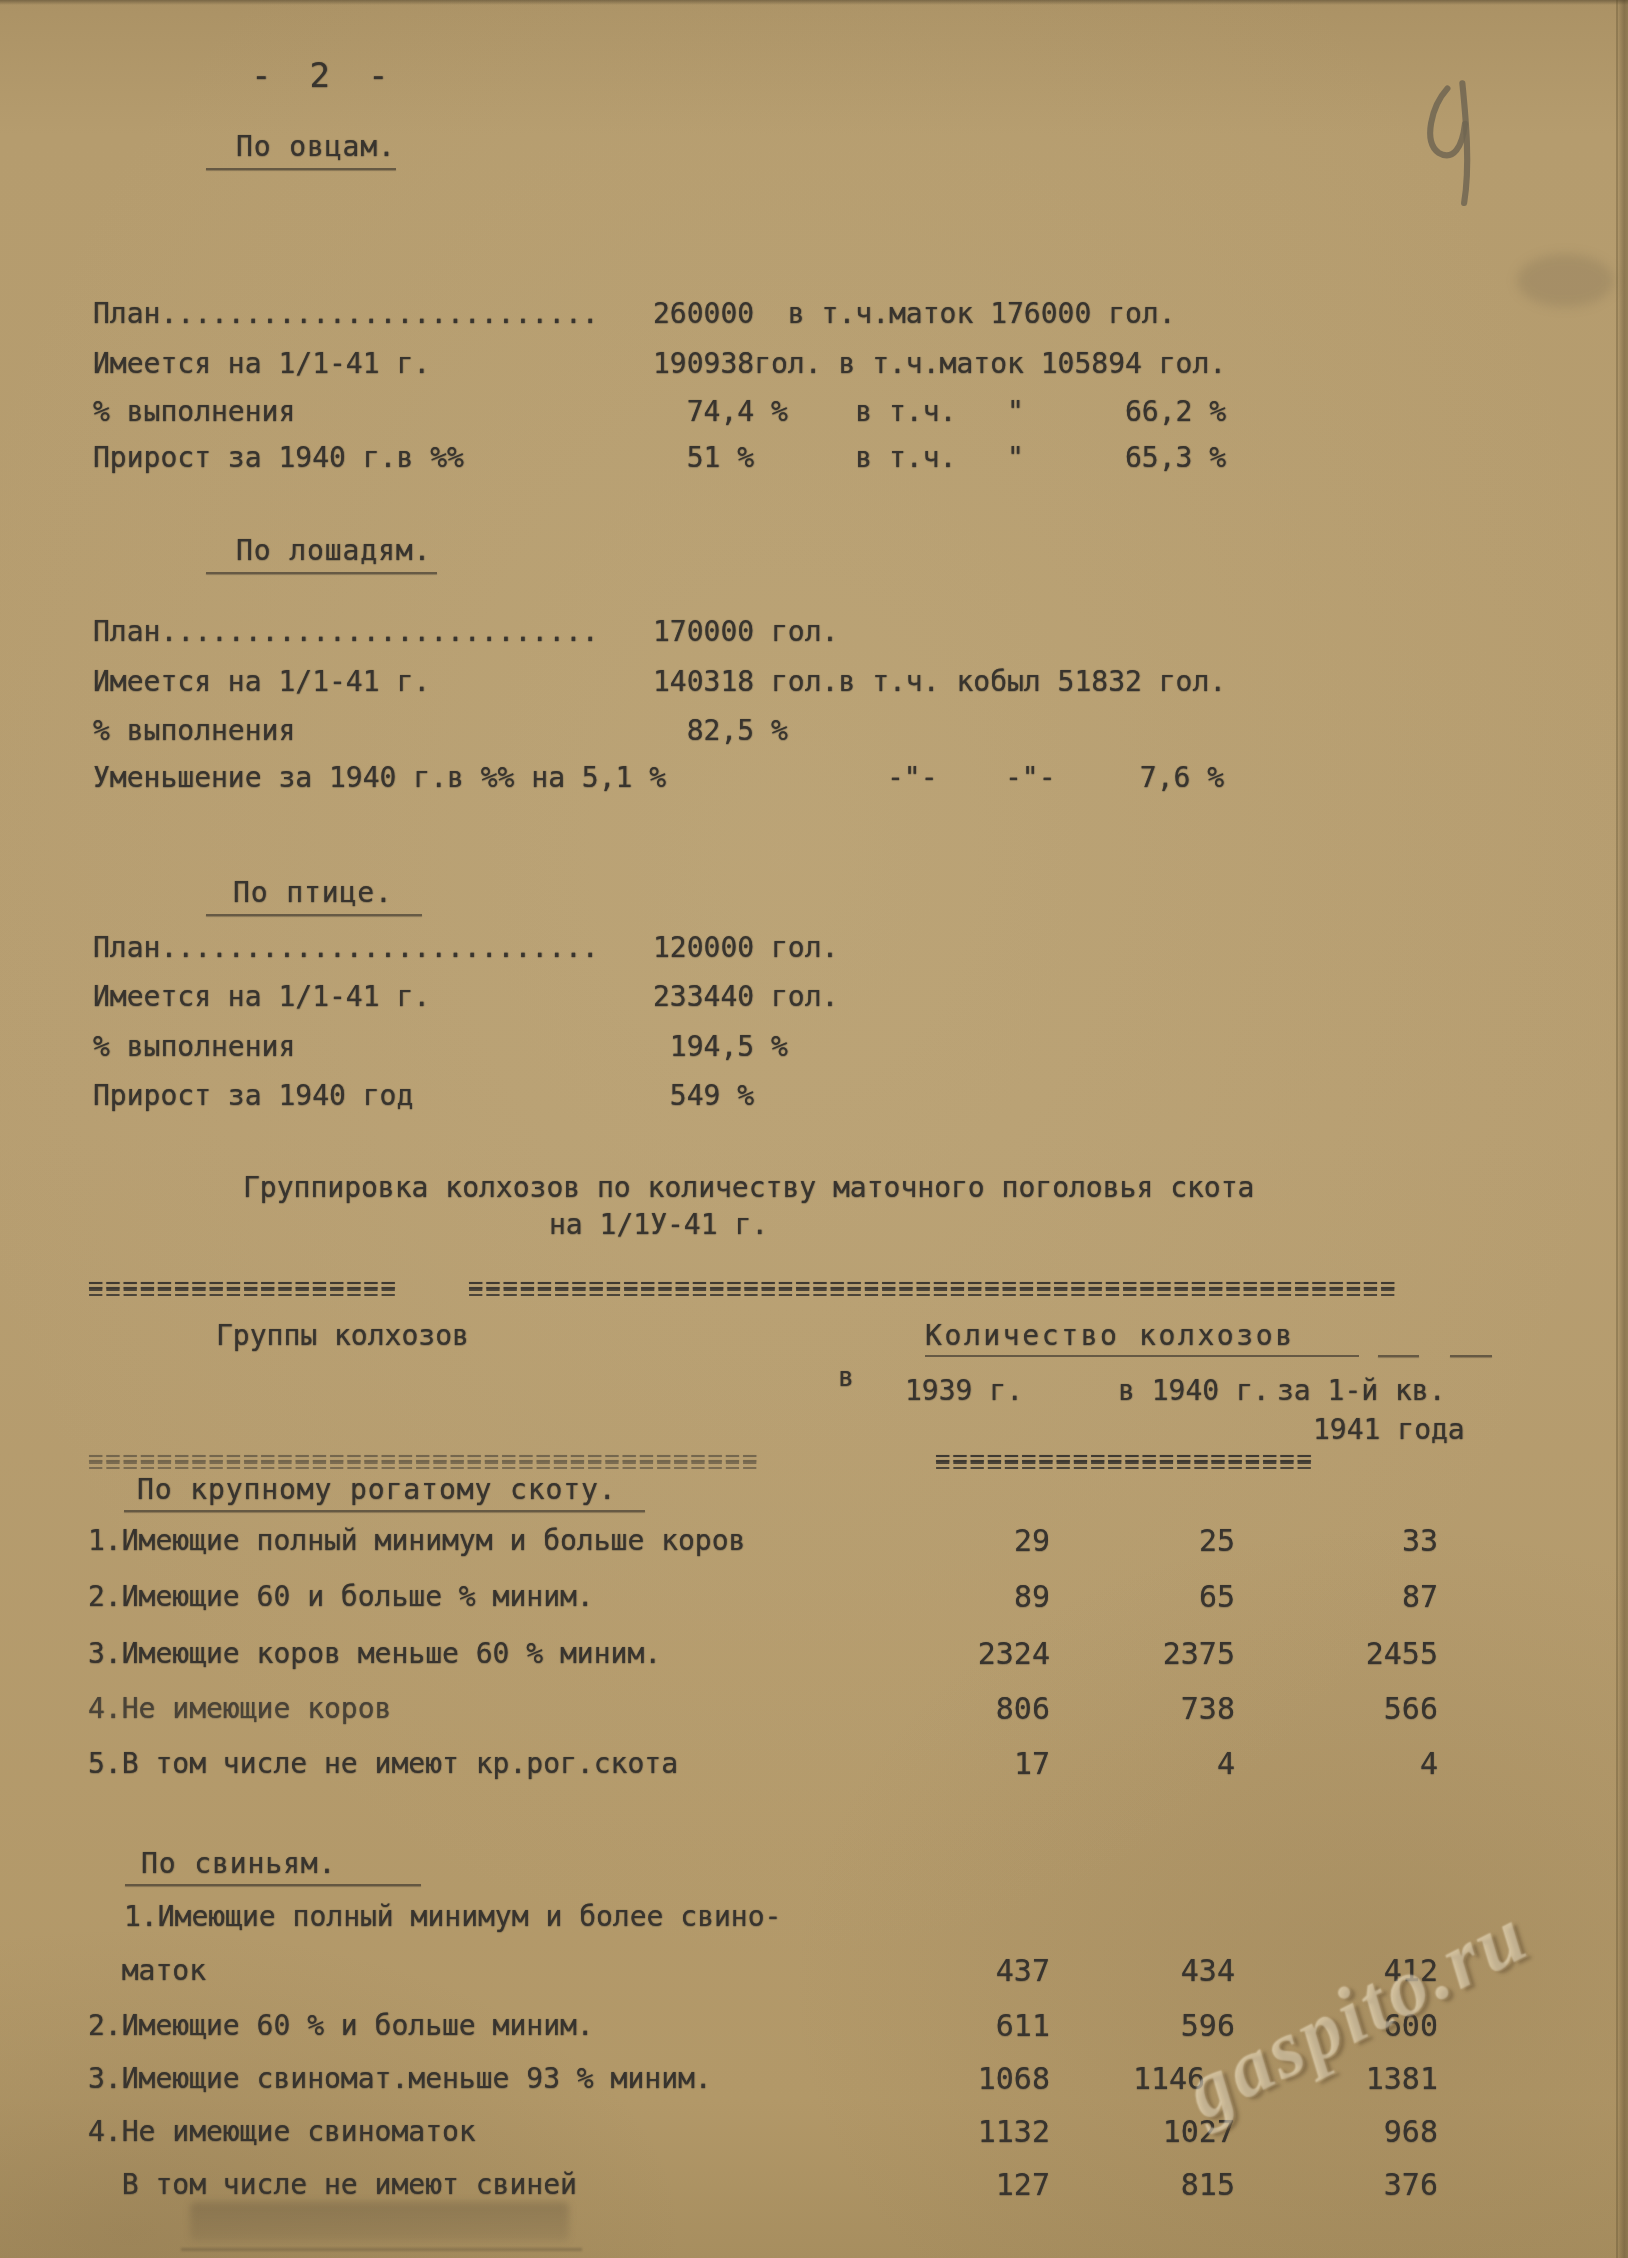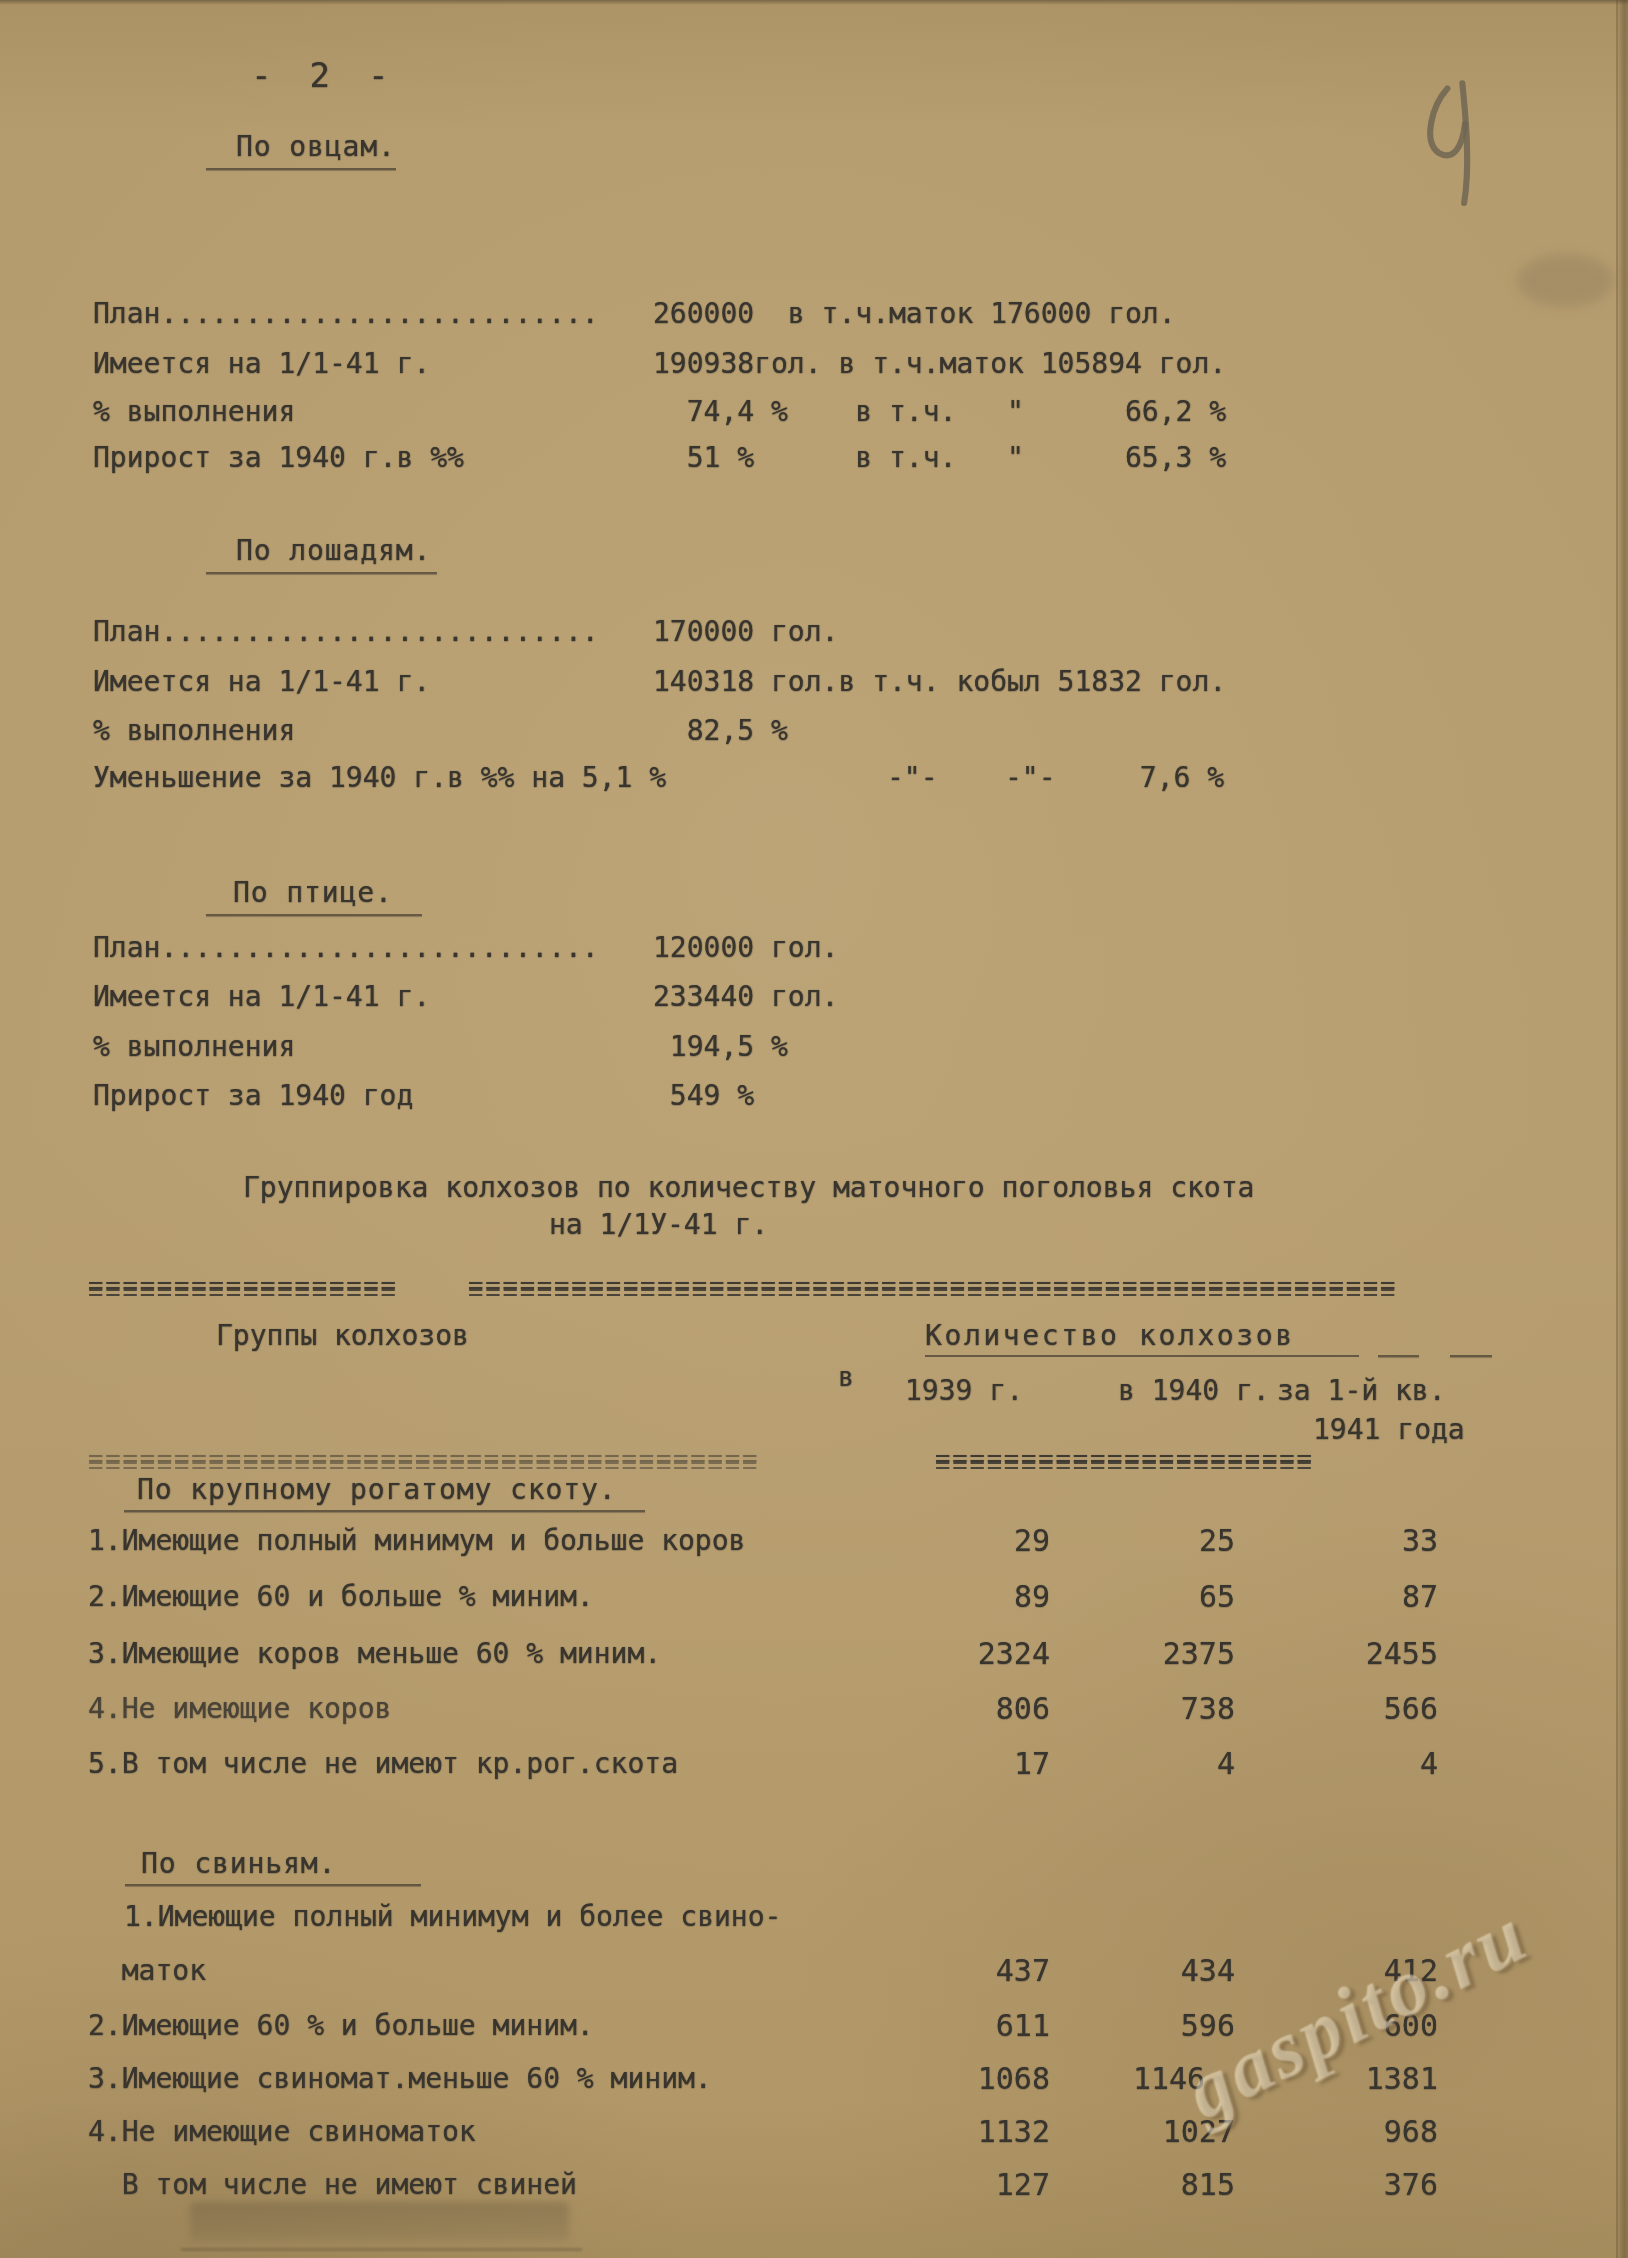--- a/index.html
+++ b/index.html
@@ -155,21 +155,21 @@
   <div class="t" style="left:88px;top:1953px;">  маток</div>
   <div class="num" style="left:918px;top:1953px;">437</div>
   <div class="num" style="left:1103px;top:1953px;">434</div>
   <div class="num" style="left:1306px;top:1953px;">412</div>
 
   <div class="t" style="left:88px;top:2008px;">2.Имеющие 60 % и больше миним.</div>
   <div class="num" style="left:918px;top:2008px;">611</div>
   <div class="num" style="left:1103px;top:2008px;">596</div>
   <div class="num" style="left:1306px;top:2008px;">600</div>
 
-  <div class="t" style="left:88px;top:2061px;">3.Имеющие свиномат.меньше 60 % миним.</div>
+  <div class="t" style="left:88px;top:2061px;">3.Имеющие свиномат.меньше 93 % миним.</div>
   <div class="num" style="left:918px;top:2061px;">1068</div>
   <div class="num" style="left:1103px;top:2061px;text-align:center;">1146</div>
   <div class="num" style="left:1306px;top:2061px;">1381</div>
 
   <div class="t" style="left:88px;top:2114px;">4.Не имеющие свиноматок</div>
   <div class="num" style="left:918px;top:2114px;">1132</div>
   <div class="num" style="left:1103px;top:2114px;">1027</div>
   <div class="num" style="left:1306px;top:2114px;">968</div>
 
   <div class="t" style="left:88px;top:2167px;">  В том числе не имеют свиней</div>

